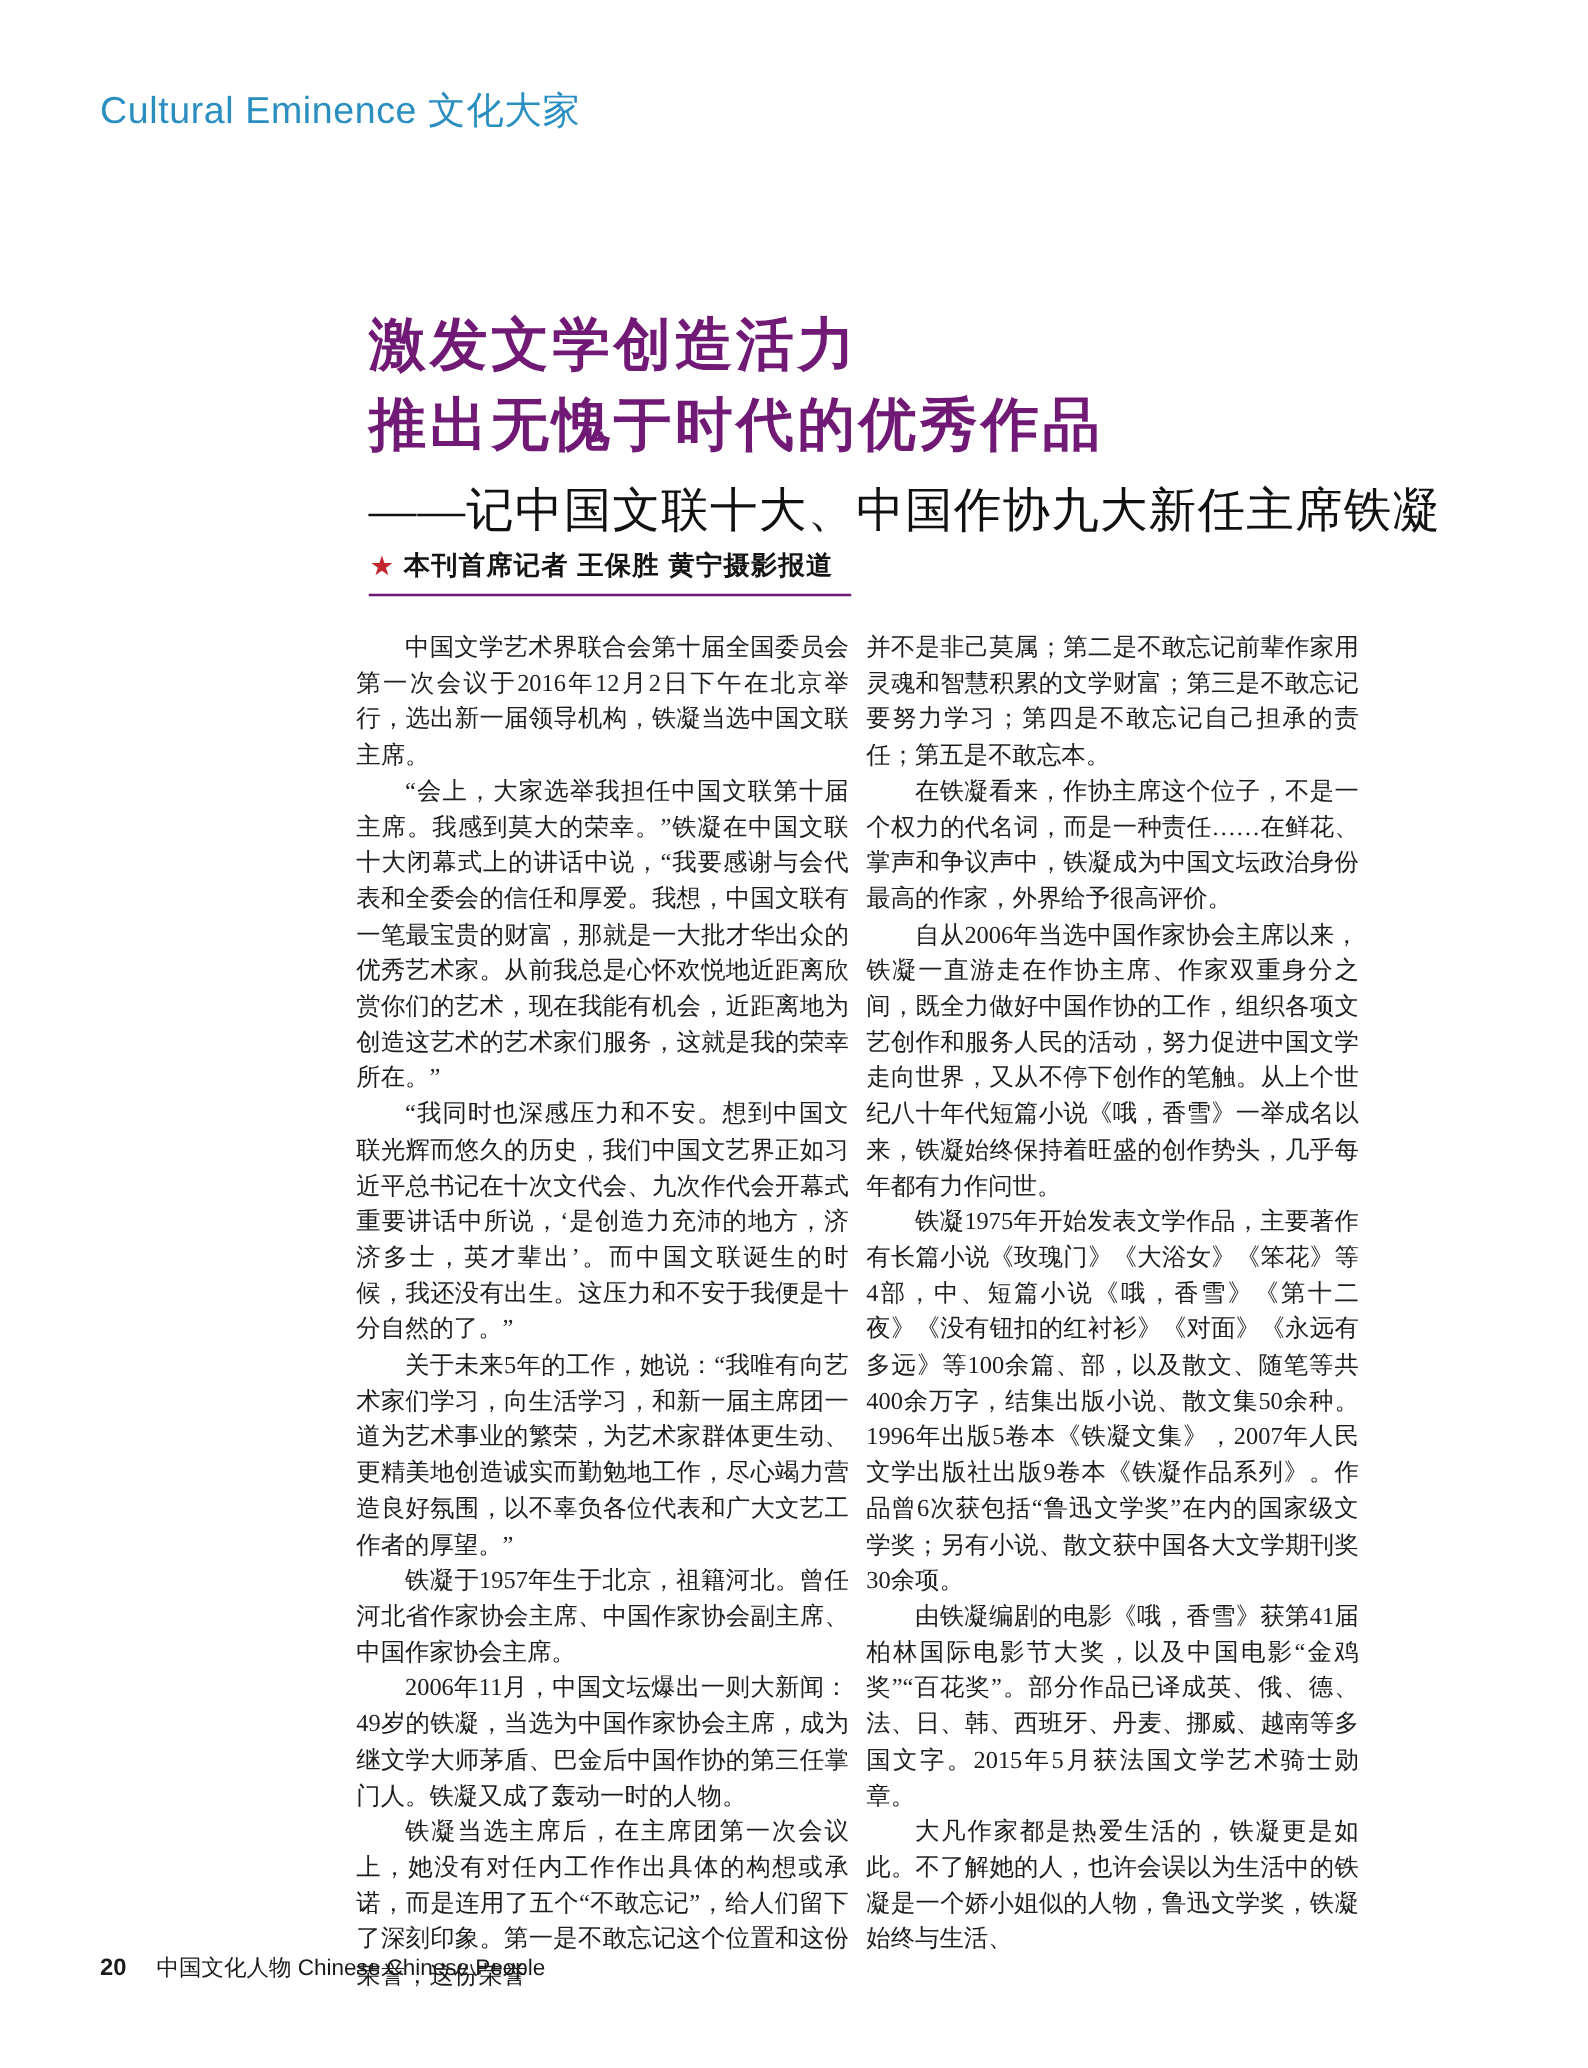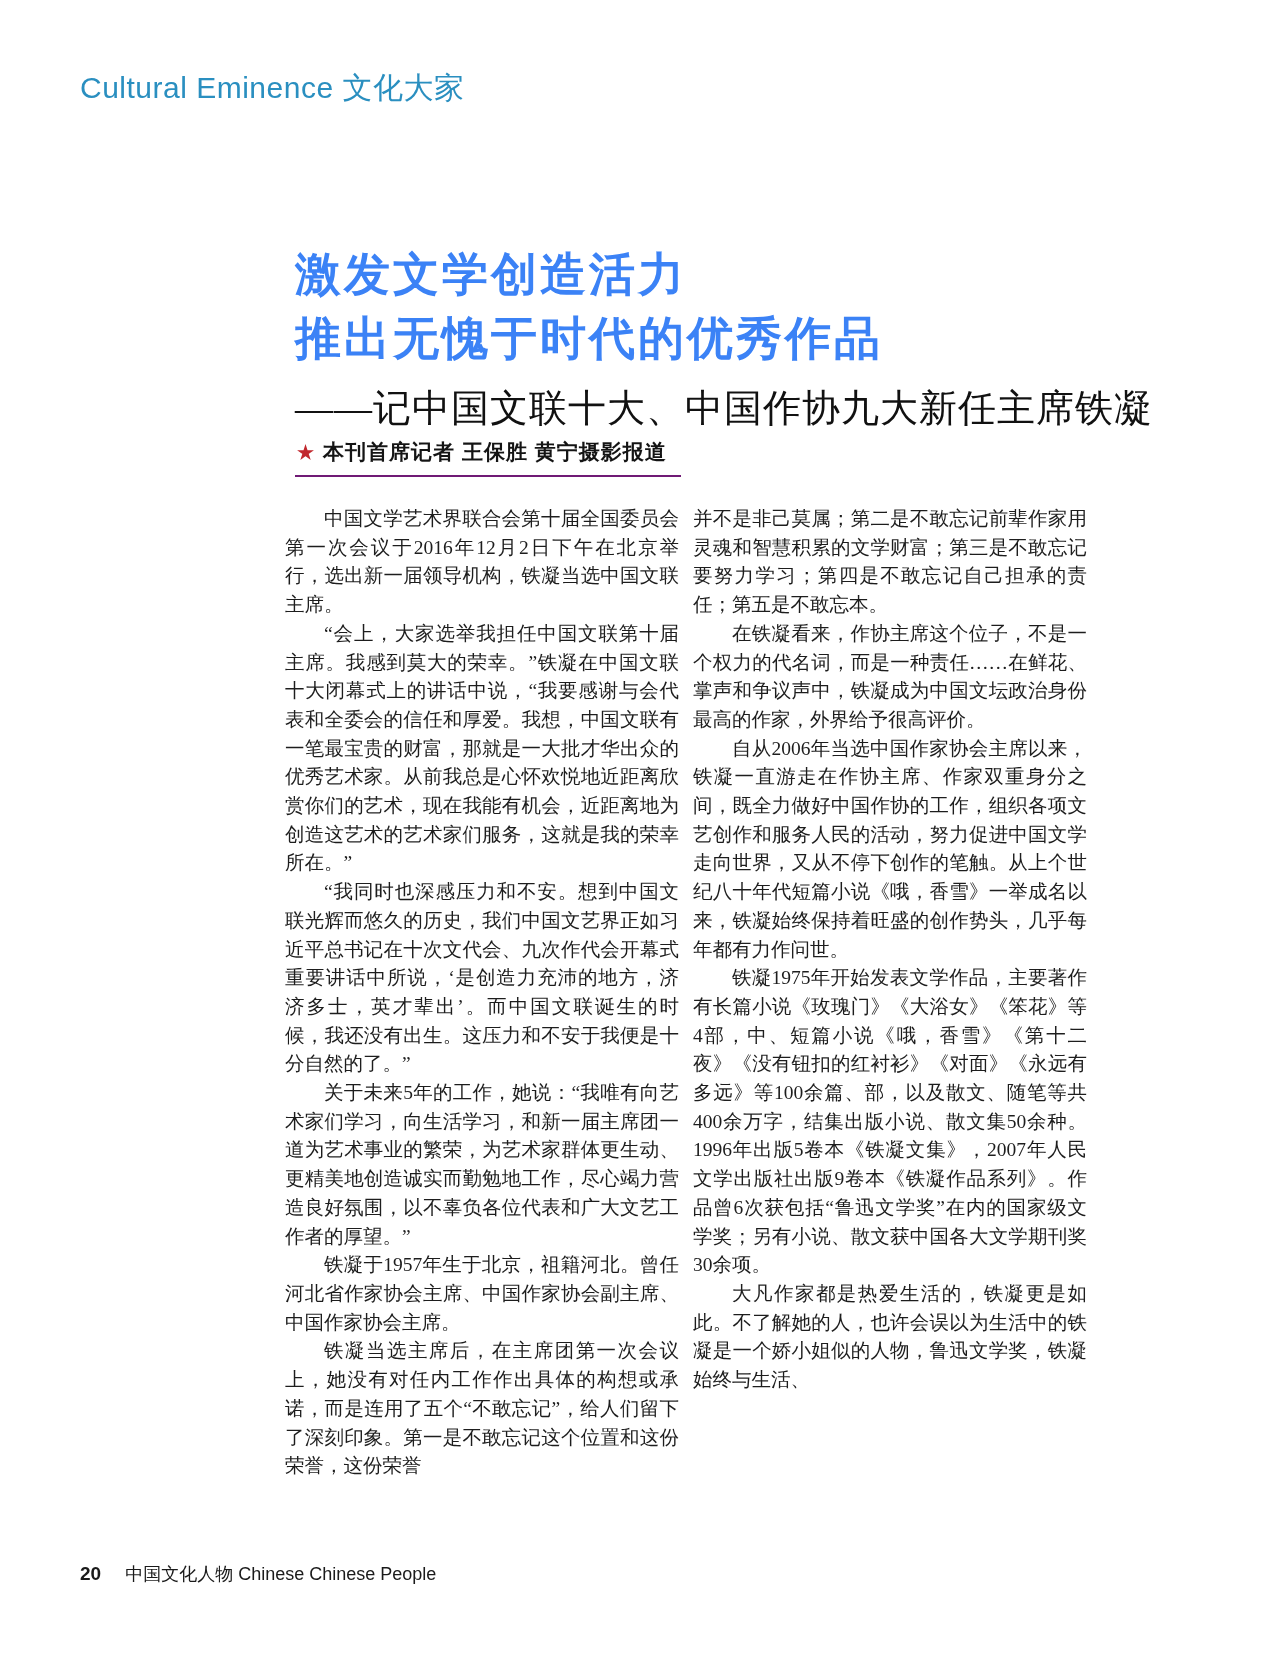--- a/index.html
+++ b/index.html
@@ -27,26 +27,26 @@
     font-weight: 400;
   }
   .title-block {
     position: absolute;
     left: 295px;
     top: 243px;
     width: 880px;
   }
   .main-title {
     margin: 0;
-    font-family: Liberation Serif, serif;
+    font-family: Liberation Sans, sans-serif;
     font-weight: 700;
     font-size: 46px;
     line-height: 64px;
     letter-spacing: 3px;
-    color: #3b82f6;
+    color: #701a75;
   }
   .subtitle {
     margin: 12px 0 0 0;
     font-family: Liberation Serif, serif;
     font-weight: 400;
     font-size: 38px;
     letter-spacing: 1px;
     color: #111111;
   }
   .byline {
@@ -122,27 +122,29 @@
     <span class="star">★</span><span>本刊首席记者  王保胜  黄宁摄影报道</span>
   </div>
 
   <div class="article">
     <div class="column">
         <p class="body-para">中国文学艺术界联合会第十届全国委员会第一次会议于2016年12月2日下午在北京举行，选出新一届领导机构，铁凝当选中国文联主席。</p>
         <p class="body-para">“会上，大家选举我担任中国文联第十届主席。我感到莫大的荣幸。”铁凝在中国文联十大闭幕式上的讲话中说，“我要感谢与会代表和全委会的信任和厚爱。我想，中国文联有一笔最宝贵的财富，那就是一大批才华出众的优秀艺术家。从前我总是心怀欢悦地近距离欣赏你们的艺术，现在我能有机会，近距离地为创造这艺术的艺术家们服务，这就是我的荣幸所在。”</p>
         <p class="body-para">“我同时也深感压力和不安。想到中国文联光辉而悠久的历史，我们中国文艺界正如习近平总书记在十次文代会、九次作代会开幕式重要讲话中所说，‘是创造力充沛的地方，济济多士，英才辈出’。而中国文联诞生的时候，我还没有出生。这压力和不安于我便是十分自然的了。”</p>
         <p class="body-para">关于未来5年的工作，她说：“我唯有向艺术家们学习，向生活学习，和新一届主席团一道为艺术事业的繁荣，为艺术家群体更生动、更精美地创造诚实而勤勉地工作，尽心竭力营造良好氛围，以不辜负各位代表和广大文艺工作者的厚望。”</p>
         <p class="body-para">铁凝于1957年生于北京，祖籍河北。曾任河北省作家协会主席、中国作家协会副主席、中国作家协会主席。</p>
+        <p class="body-para">2006年11月，中国文坛爆出一则大新闻：49岁的铁凝，当选为中国作家协会主席，成为继文学大师茅盾、巴金后中国作协的第三任掌门人。铁凝又成了轰动一时的人物。</p>
         <p class="body-para">铁凝当选主席后，在主席团第一次会议上，她没有对任内工作作出具体的构想或承诺，而是连用了五个“不敢忘记”，给人们留下了深刻印象。第一是不敢忘记这个位置和这份荣誉，这份荣誉</p>
       </div>
     <div class="column">
         <p class="body-para no-indent">并不是非己莫属；第二是不敢忘记前辈作家用灵魂和智慧积累的文学财富；第三是不敢忘记要努力学习；第四是不敢忘记自己担承的责任；第五是不敢忘本。</p>
         <p class="body-para">在铁凝看来，作协主席这个位子，不是一个权力的代名词，而是一种责任……在鲜花、掌声和争议声中，铁凝成为中国文坛政治身份最高的作家，外界给予很高评价。</p>
         <p class="body-para">自从2006年当选中国作家协会主席以来，铁凝一直游走在作协主席、作家双重身分之间，既全力做好中国作协的工作，组织各项文艺创作和服务人民的活动，努力促进中国文学走向世界，又从不停下创作的笔触。从上个世纪八十年代短篇小说《哦，香雪》一举成名以来，铁凝始终保持着旺盛的创作势头，几乎每年都有力作问世。</p>
         <p class="body-para">铁凝1975年开始发表文学作品，主要著作有长篇小说《玫瑰门》《大浴女》《笨花》等4部，中、短篇小说《哦，香雪》《第十二夜》《没有钮扣的红衬衫》《对面》《永远有多远》等100余篇、部，以及散文、随笔等共400余万字，结集出版小说、散文集50余种。1996年出版5卷本《铁凝文集》，2007年人民文学出版社出版9卷本《铁凝作品系列》。作品曾6次获包括“鲁迅文学奖”在内的国家级文学奖；另有小说、散文获中国各大文学期刊奖30余项。</p>
+        <p class="body-para">由铁凝编剧的电影《哦，香雪》获第41届柏林国际电影节大奖，以及中国电影“金鸡奖”“百花奖”。部分作品已译成英、俄、德、法、日、韩、西班牙、丹麦、挪威、越南等多国文字。2015年5月获法国文学艺术骑士勋章。</p>
         <p class="body-para">大凡作家都是热爱生活的，铁凝更是如此。不了解她的人，也许会误以为生活中的铁凝是一个娇小姐似的人物，鲁迅文学奖，铁凝始终与生活、</p>
       </div>
   </div>
 
   <div class="footer">
     <span class="page-num">20</span>
     <span>中国文化人物 Chinese Chinese People</span>
   </div>
 
 </div>

